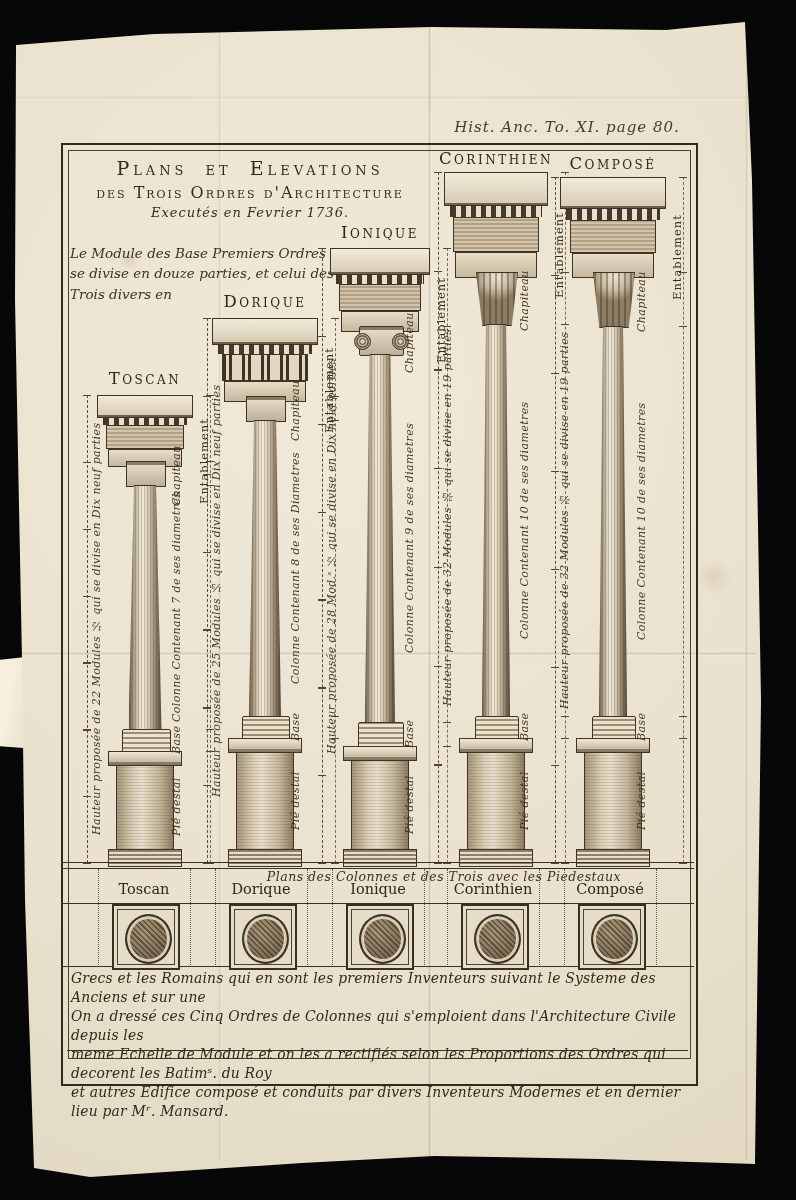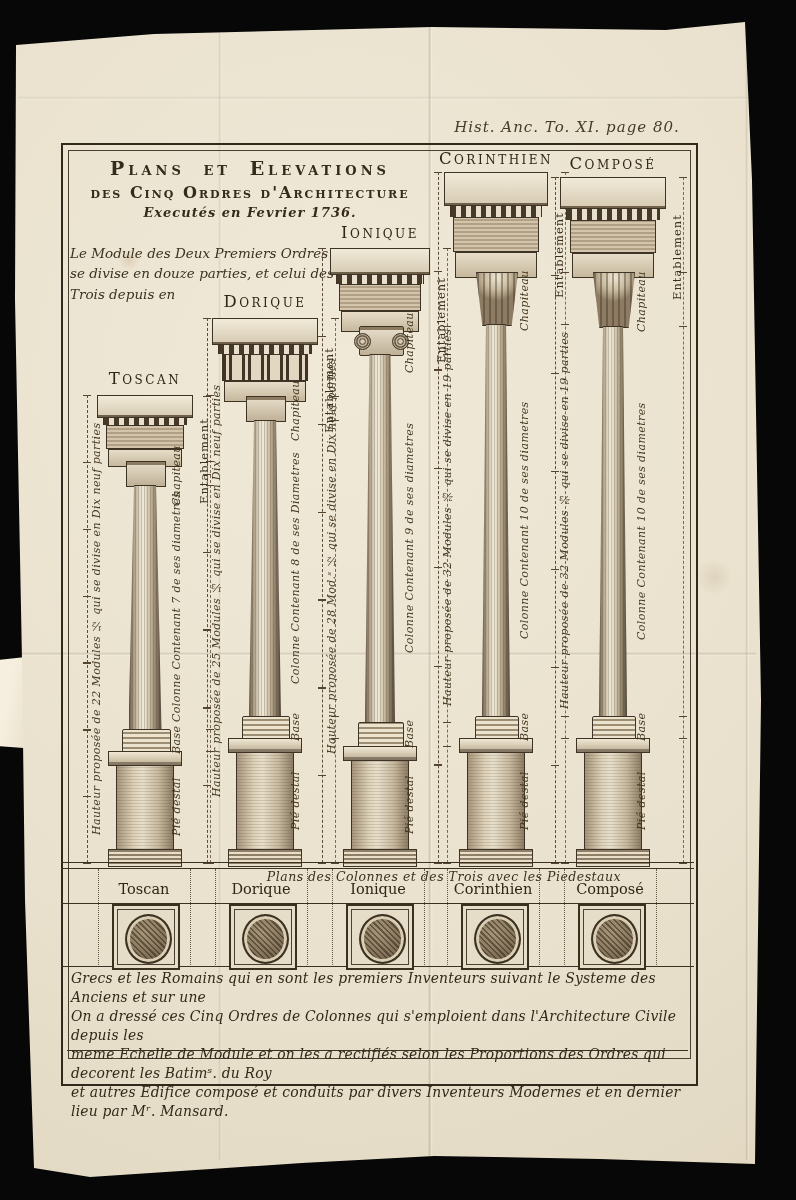--- a/index.html
+++ b/index.html
@@ -38,21 +38,21 @@
     position:absolute;left:5px;top:5px;right:5px;bottom:25px;
     border:1.3px solid #4b4030;
   }
   .rule{position:absolute;border-top:1.4px solid #3b3022;}
 
   
   .annotation{
     position:absolute;left:430px;top:118px;width:266px;text-align:center;
     font-style:italic;font-size:15px;letter-spacing:1px;color:#473a28;
   }
-  .title{position:absolute;left:78px;top:157px;width:336px;text-align:center;color:#352b1c;font-weight:bold;}
+  .title{position:absolute;left:78px;top:157px;width:336px;text-align:center;color:#352b1c;}
   .title .t1{font-variant:small-caps;font-size:19px;letter-spacing:4px;word-spacing:8px;}
   .title .t2{font-variant:small-caps;font-size:16px;letter-spacing:2px;margin-top:4px;}
   .title .t3{font-style:italic;font-size:13px;letter-spacing:1px;margin-top:3px;}
   .note{
     position:absolute;left:66px;top:243px;width:272px;
     font-style:italic;font-size:13.5px;line-height:1.5;color:#3c3222;
   }
   .order-header{
     position:absolute;width:150px;text-align:center;
     font-variant:small-caps;font-size:16.5px;letter-spacing:2.5px;color:#2f2617;
@@ -163,28 +163,28 @@
   <div class="stain" style="left:690px;top:560px;width:40px;height:34px;background:radial-gradient(circle,rgba(150,120,80,.15),rgba(0,0,0,0) 70%)"></div>
 
   <div class="annotation">Hist. Anc. To. XI. page 80.</div>
 
   <div class="frame-outer">
     <div class="frame-inner"></div>
   </div>
 
   <div class="title">
     <div class="t1">Plans et Elevations</div>
-    <div class="t2">des Cinq Ordres d'Architecture</div>
+    <div class="t2">des Trois Ordres d'Architecture</div>
     <div class="t3">Executés en Fevrier 1736.</div>
   </div>
 
   <div class="note">
-    <div>Le Module des Deux Premiers Ordres</div>
+    <div>Le Module des Base Premiers Ordres</div>
     <div>se divise en douze parties, et celui des</div>
-    <div>Trois depuis en</div>
+    <div>Trois divers en</div>
   </div>
 
   <div id="orders-layer">
       <div>
         <div class="order-header" style="left:66px;top:369px">Toscan</div>
         <div class="mline" style="left:83px;top:395px;height:468px"></div>
         <div class="tick" style="left:79px;top:395px"></div>
         <div class="tick" style="left:79px;top:461.8571428571429px"></div>
         <div class="tick" style="left:79px;top:528.7142857142858px"></div>
         <div class="tick" style="left:79px;top:595.5714285714286px"></div>

